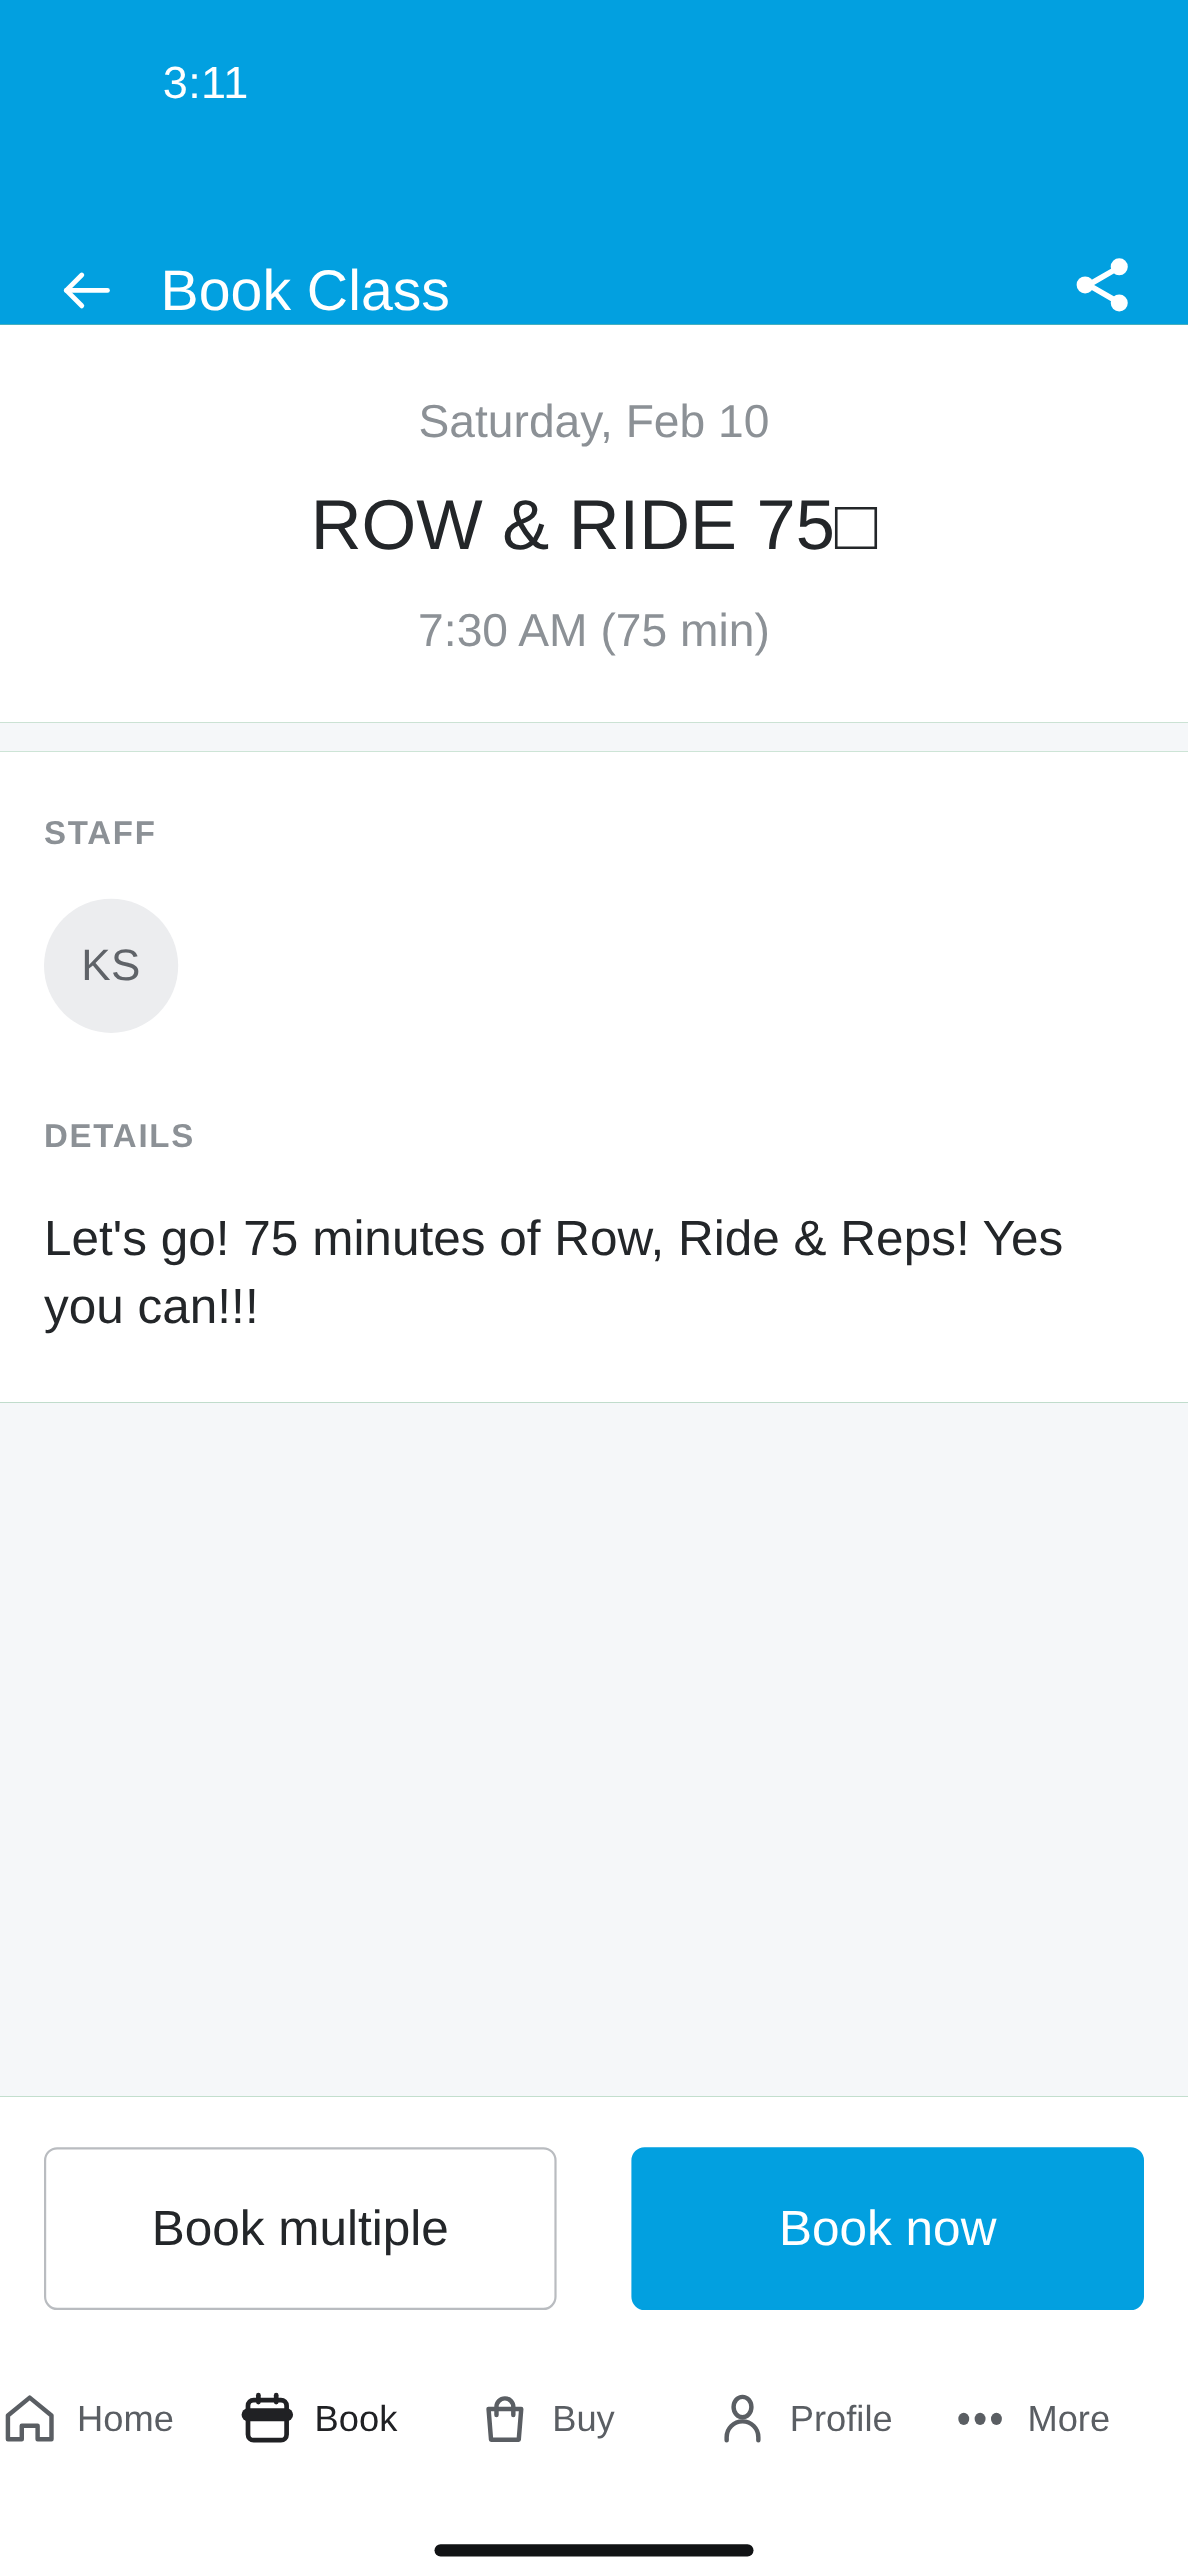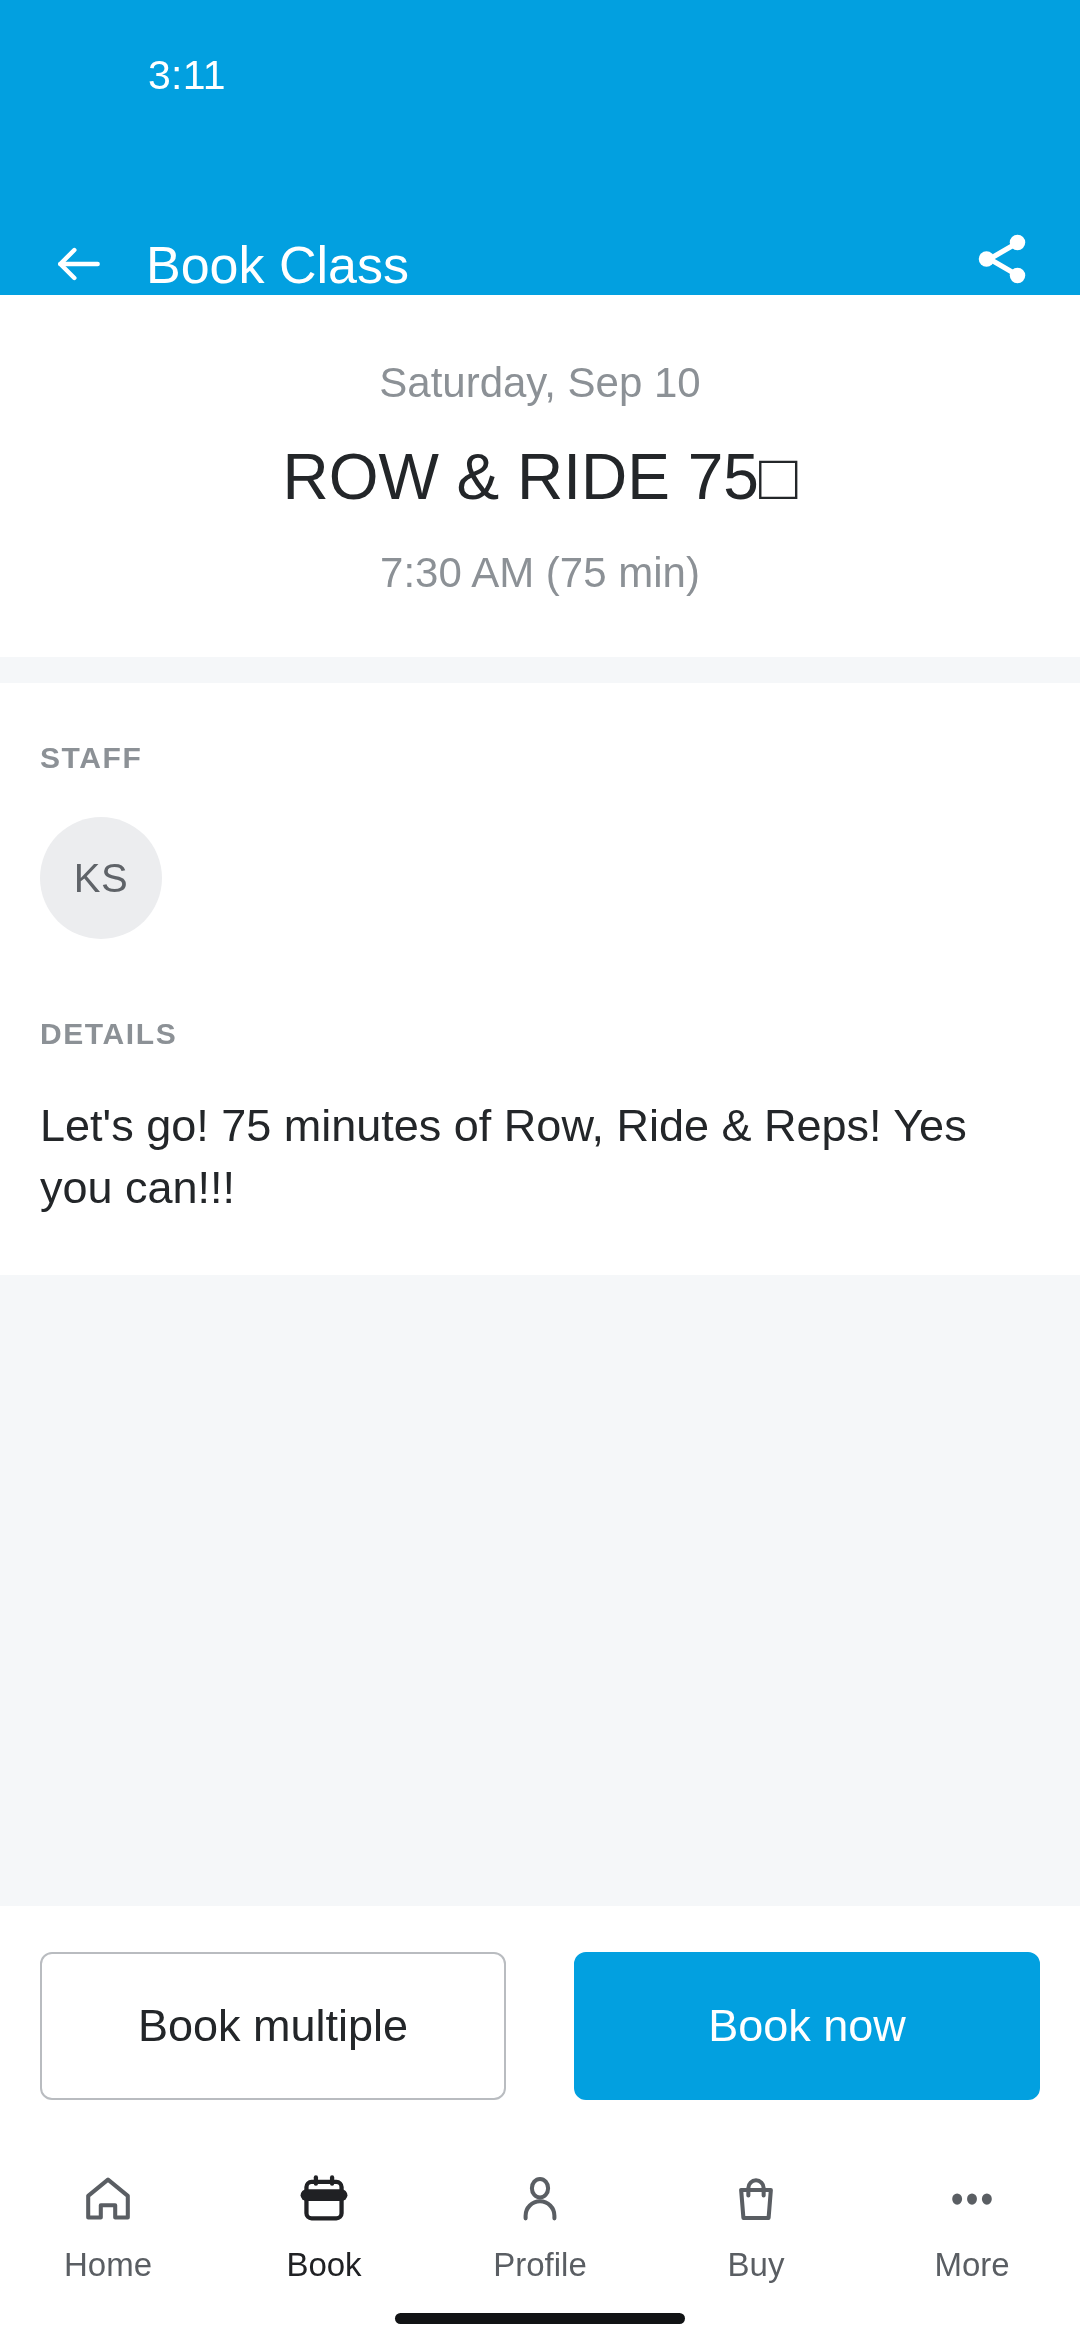--- a/index.html
+++ b/index.html
@@ -175,21 +175,21 @@
   .bottomnav {
     background:#ffffff;
     height:200px;
     flex:0 0 200px;
     display:flex;
     align-items:flex-start;
     padding-top:28px;
   }
   .navitem {
     flex:1 1 0;
-    display:flex; flex-direction:column;
+    display:flex; 
     align-items:center;
     gap:16px;
     cursor:pointer;
   }
   .navicon { height:62px; display:flex; align-items:center; justify-content:center; }
   .navlabel { font-size:33px; color:#5a5e63; }
   .navitem.active .navlabel { color:#202124; }
 
   .home-indicator-wrap {
     position:absolute;
@@ -229,21 +229,21 @@
           <circle cx="18" cy="5.6" r="3" fill="#ffffff" stroke="none"></circle>
           <circle cx="6" cy="12" r="3" fill="#ffffff" stroke="none"></circle>
           <circle cx="18" cy="18.4" r="3" fill="#ffffff" stroke="none"></circle>
         </svg>
       </span>
     </div>
 
   </div>
 
   <div class="hero">
-    <div class="hero-date">Saturday, Sep 10</div>
+    <div class="hero-date">Saturday, Feb 10</div>
     <div class="hero-name">ROW &amp; RIDE 75□</div>
     <div class="hero-time">7:30 AM (75 min)</div>
   </div>
 
   <div class="band"></div>
 
   <div class="content">
 
     <div class="section-label">STAFF</div>
 
@@ -284,36 +284,36 @@
           <path d="M4.2 10.3h15.6" stroke-width="5.2"></path>
           <line x1="8.4" y1="2.4" x2="8.4" y2="5.2"></line>
           <line x1="15.6" y1="2.4" x2="15.6" y2="5.2"></line>
         </svg>
       </span>
       <span class="navlabel">Book</span>
     </div>
 
     <div class="navitem">
       <span class="navicon">
+        <svg width="54" height="54" viewBox="0 0 24 24" fill="none" stroke="#5A5E63" stroke-width="1.8" stroke-linejoin="round" stroke-linecap="round">
+          <path d="M5.4 8h13.2l-1 12.4H6.4z"></path>
+          <path d="M8.6 10.4V7.1a3.4 3.4 0 0 1 6.8 0v3.3"></path>
+        </svg>
+      </span>
+      <span class="navlabel">Buy</span>
+    </div>
+
+    <div class="navitem">
+      <span class="navicon">
         <svg width="54" height="54" viewBox="0 0 24 24" fill="none" stroke="#5A5E63" stroke-width="1.8" stroke-linecap="round">
           <ellipse cx="12" cy="7.2" rx="3.6" ry="4.1"></ellipse>
           <path d="M5.6 20.6v-1.2a6.4 6.4 0 0 1 12.8 0v1.2"></path>
         </svg>
       </span>
       <span class="navlabel">Profile</span>
-    </div>
-
-    <div class="navitem">
-      <span class="navicon">
-        <svg width="54" height="54" viewBox="0 0 24 24" fill="none" stroke="#5A5E63" stroke-width="1.8" stroke-linejoin="round" stroke-linecap="round">
-          <path d="M5.4 8h13.2l-1 12.4H6.4z"></path>
-          <path d="M8.6 10.4V7.1a3.4 3.4 0 0 1 6.8 0v3.3"></path>
-        </svg>
-      </span>
-      <span class="navlabel">Buy</span>
     </div>
 
     <div class="navitem">
       <span class="navicon">
         <svg width="54" height="54" viewBox="0 0 24 24" fill="#5A5E63">
           <ellipse cx="5.4" cy="12" rx="2.2" ry="2.5"></ellipse>
           <ellipse cx="12" cy="12" rx="2.2" ry="2.5"></ellipse>
           <ellipse cx="18.6" cy="12" rx="2.2" ry="2.5"></ellipse>
         </svg>
       </span>

